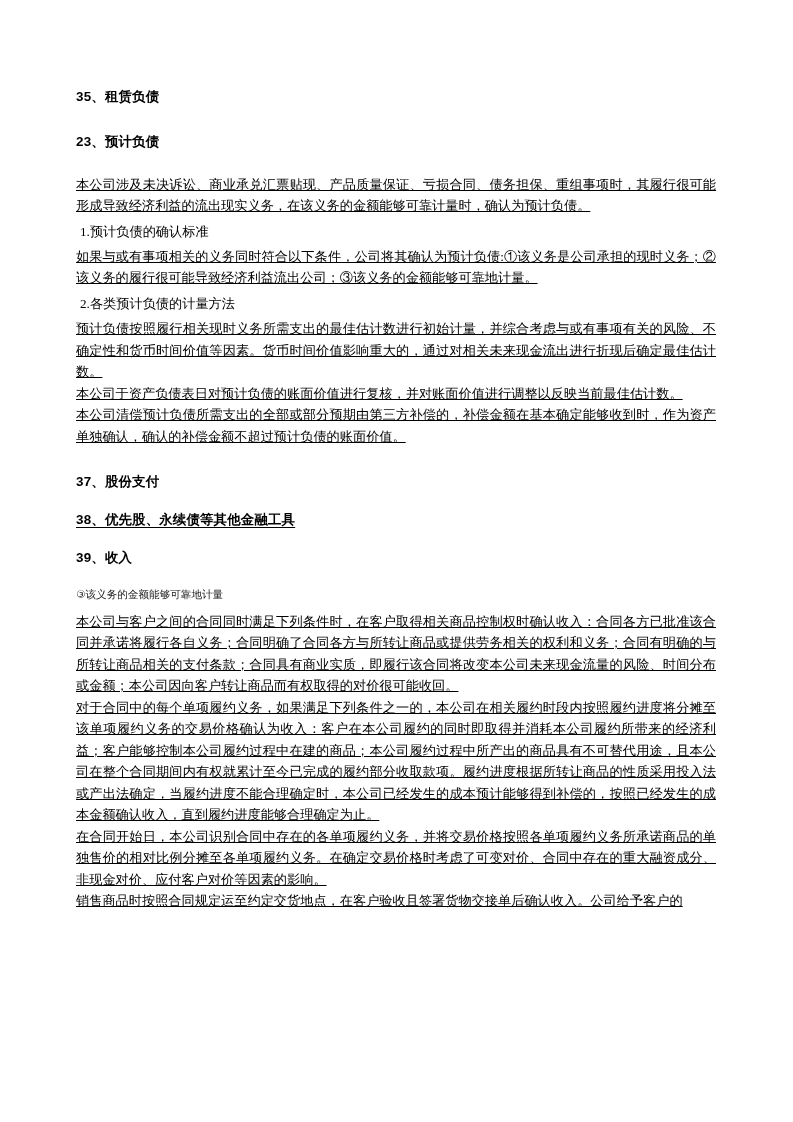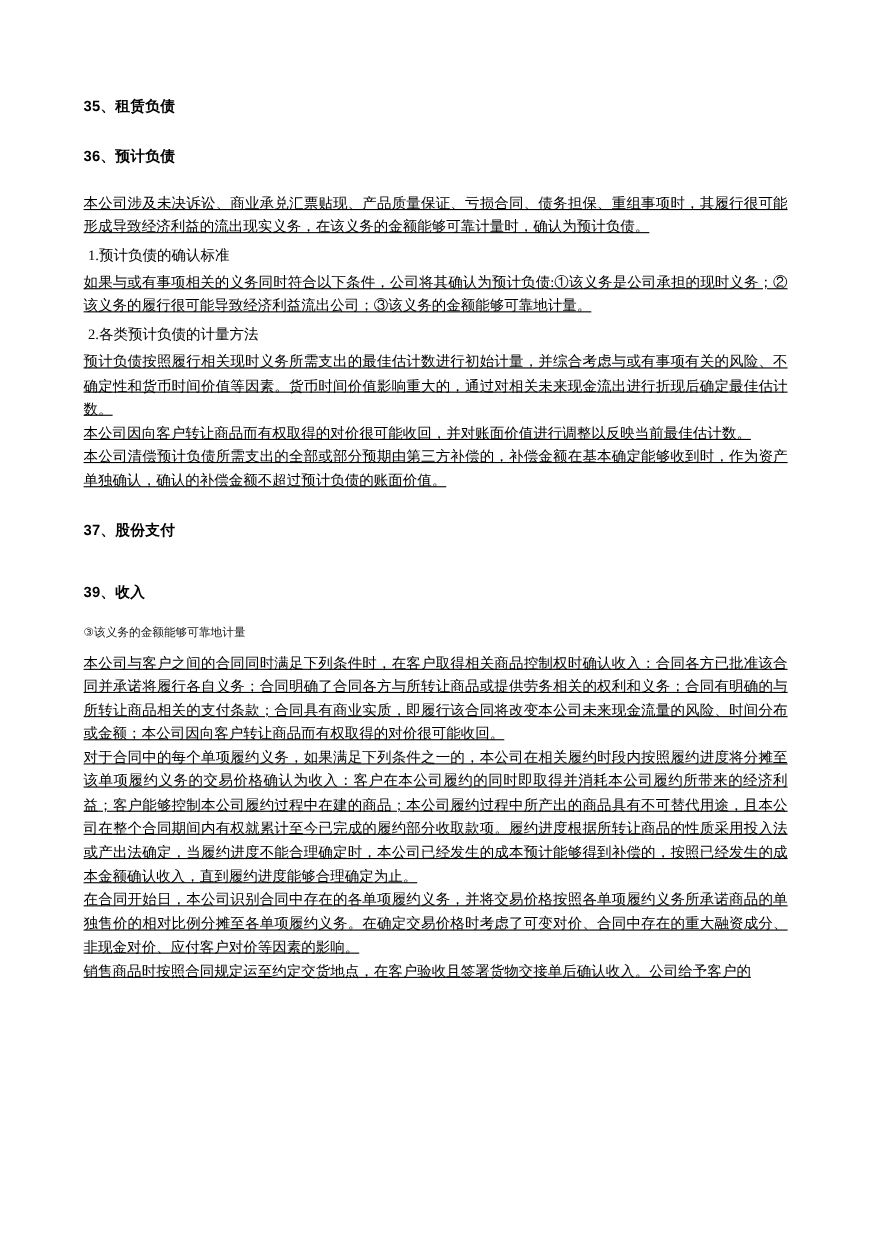--- a/index.html
+++ b/index.html
@@ -68,34 +68,35 @@
 </style>
 </head>
 <body>
 
 <div class="page">
   <div class="doc body-col">
 
     <h2 class="heading sp-h-top">35、租赁负债</h2>
     <div class="gap-lg"></div>
 
-    <h2 class="heading">36、预计负债</h2>
+    <h2 class="heading">23、预计负债</h2>
     <div class="gap-after-heading"></div>
     <p class="para">本公司涉及未决诉讼、商业承兑汇票贴现、产品质量保证、亏损合同、债务担保、重组事项时，其履行很可能形成导致经济利益的流出现实义务，在该义务的金额能够可靠计量时，确认为预计负债。</p>
     <p class="sub-label">1.预计负债的确认标准</p>
     <p class="para">如果与或有事项相关的义务同时符合以下条件，公司将其确认为预计负债:①该义务是公司承担的现时义务；②该义务的履行很可能导致经济利益流出公司；③该义务的金额能够可靠地计量。</p>
     <p class="sub-label">2.各类预计负债的计量方法</p>
     <p class="para">预计负债按照履行相关现时义务所需支出的最佳估计数进行初始计量，并综合考虑与或有事项有关的风险、不确定性和货币时间价值等因素。货币时间价值影响重大的，通过对相关未来现金流出进行折现后确定最佳估计数。</p>
-    <p class="para">本公司因向客户转让商品而有权取得的对价很可能收回，并对账面价值进行调整以反映当前最佳估计数。</p>
+    <p class="para">本公司于资产负债表日对预计负债的账面价值进行复核，并对账面价值进行调整以反映当前最佳估计数。</p>
     <p class="para">本公司清偿预计负债所需支出的全部或部分预期由第三方补偿的，补偿金额在基本确定能够收到时，作为资产单独确认，确认的补偿金额不超过预计负债的账面价值。</p>
     <div class="gap-lg"></div>
 
     <h2 class="heading">37、股份支付</h2>
     <div class="gap-md"></div>
 
+    <h2 class="heading underline">38、优先股、永续债等其他金融工具</h2>
     <div class="gap-md"></div>
 
     <h2 class="heading">39、收入</h2>
     <div class="gap-md"></div>
     <p class="small-note">③该义务的金额能够可靠地计量</p>
     <div class="gap-xs"></div>
     <p class="para">本公司与客户之间的合同同时满足下列条件时，在客户取得相关商品控制权时确认收入：合同各方已批准该合同并承诺将履行各自义务；合同明确了合同各方与所转让商品或提供劳务相关的权利和义务；合同有明确的与所转让商品相关的支付条款；合同具有商业实质，即履行该合同将改变本公司未来现金流量的风险、时间分布或金额；本公司因向客户转让商品而有权取得的对价很可能收回。</p>
     <p class="para">对于合同中的每个单项履约义务，如果满足下列条件之一的，本公司在相关履约时段内按照履约进度将分摊至该单项履约义务的交易价格确认为收入：客户在本公司履约的同时即取得并消耗本公司履约所带来的经济利益；客户能够控制本公司履约过程中在建的商品；本公司履约过程中所产出的商品具有不可替代用途，且本公司在整个合同期间内有权就累计至今已完成的履约部分收取款项。履约进度根据所转让商品的性质采用投入法或产出法确定，当履约进度不能合理确定时，本公司已经发生的成本预计能够得到补偿的，按照已经发生的成本金额确认收入，直到履约进度能够合理确定为止。</p>
     <p class="para">在合同开始日，本公司识别合同中存在的各单项履约义务，并将交易价格按照各单项履约义务所承诺商品的单独售价的相对比例分摊至各单项履约义务。在确定交易价格时考虑了可变对价、合同中存在的重大融资成分、非现金对价、应付客户对价等因素的影响。</p>
     <p class="para">销售商品时按照合同规定运至约定交货地点，在客户验收且签署货物交接单后确认收入。公司给予客户的</p>

